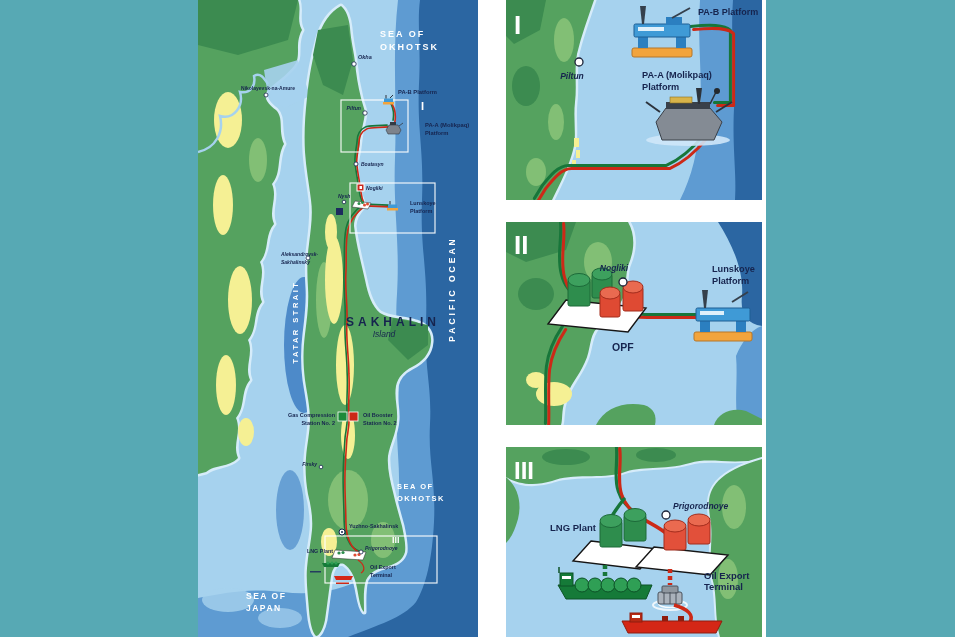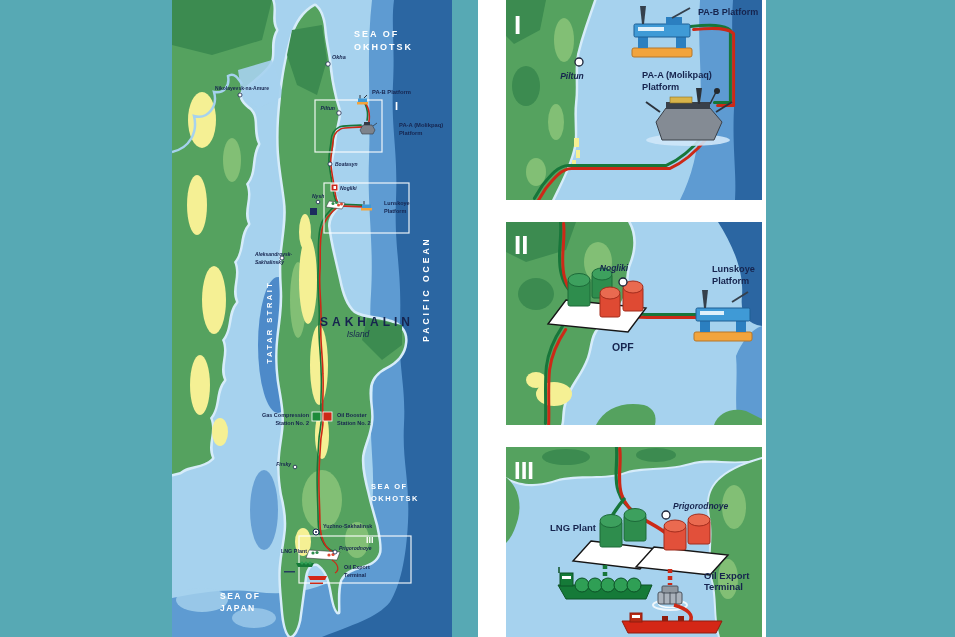--- a/index.html
+++ b/index.html
@@ -1,18 +1,18 @@
 <!DOCTYPE html>
 <html><head>
 <meta charset="utf-8">
 <style>
   html,body{margin:0;padding:0;}
   body{background:#57a9b4;font-family:"Liberation Sans",sans-serif;}
   .stage{position:relative;width:955px;height:637px;background:#57a9b4;overflow:hidden;}
-  .main-map{position:absolute;left:172px;top:0;width:332px;height:637px;text-decoration:underline;}
+  .main-map{position:absolute;left:198px;top:0;width:332px;height:637px;text-decoration:underline;}
   .right-col{position:absolute;left:478px;top:0;width:288px;height:637px;background:#ffffff;}
   .inset{position:absolute;left:28px;width:256px;}
   .inset svg{display:block;}
   .inset1{top:0;height:200px;}
   .inset2{top:222px;height:203px;}
   .inset3{top:447px;height:190px;}
   svg{display:block;}
   text{font-family:"Liberation Sans",sans-serif;}
 </style>
 </head>

